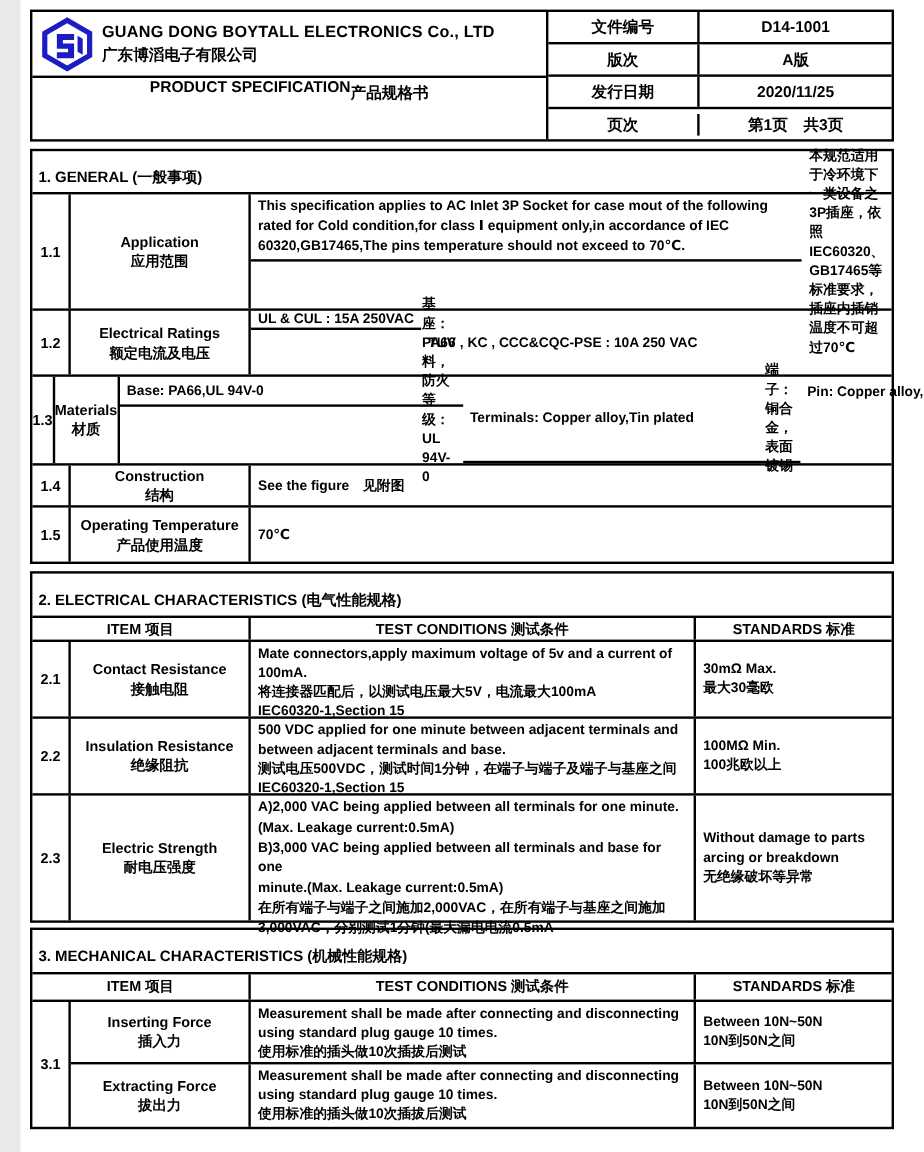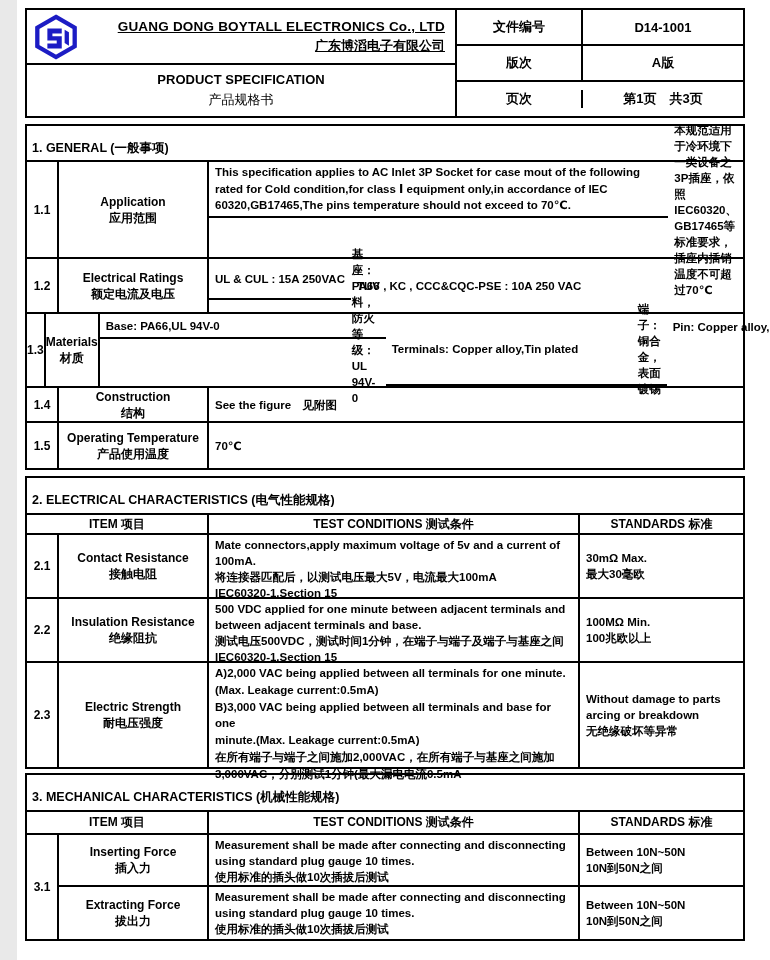--- a/index.html
+++ b/index.html
@@ -19,26 +19,26 @@
   .doc { position:absolute; left:25px; top:8px; width:720px; }
 
   .tbl { border:2px solid #000; background:#fff; }
   .pre { white-space: pre-line; }
 
   
   .hdr { display:flex; height:110px; }
   .hdr-left { width:430px; border-right:2px solid #000; display:flex; flex-direction:column; }
   .hdr-company { height:55px; border-bottom:2px solid #000; display:flex; align-items:center; }
   .logo-wrap { width:58px; display:flex; justify-content:center; align-items:center; }
-  .company-names { flex:1; text-align:right; padding-right:10px;text-decoration:underline; }
+  .company-names { flex:1; text-align:left; padding-right:10px; }
   .company-en { font-size:13.5px; font-weight:bold; letter-spacing:0.2px; }
   .company-cn { font-size:13px; font-weight:bold; margin-top:3px; }
-  .hdr-spec { flex:1; display:flex; flex-direction:column; justify-content:center; text-align:center; }
+  .hdr-spec { flex:1; display:flex; flex-direction:row; justify-content:center; text-align:center; }
   .spec-en { font-size:13px; font-weight:bold; }
-  .spec-cn { font-size:13px; font-weight:normal; margin-top:4px; }
+  .spec-cn { font-size:13px; font-weight:bold; margin-top:4px; }
   .hdr-right { flex:1; display:flex; flex-direction:column; }
   .hdr-row { flex:1; display:flex; border-bottom:2px solid #000; }
   .hdr-row:last-child { border-bottom:none;align-items:center; }
   .hdr-label { width:126px; border-right:2px solid #000; display:flex; align-items:center; justify-content:center; font-size:13px; font-weight:bold; }
   .hdr-value { flex:1; display:flex; align-items:center; justify-content:center; font-size:13px; font-weight:bold; }
 
   
   .part { border-top:none; }
   .part-row { height:23px; border-bottom:2px solid #000; display:flex; align-items:center; padding-left:6px; font-size:12.5px; font-weight:bold; }
   .part-row:last-child { height:21px; border-bottom:none; }
@@ -102,20 +102,24 @@
       <div class="hdr-right">
         <div class="hdr-row">
           <div class="hdr-label">文件编号</div>
           <div class="hdr-value">D14-1001</div>
         </div>
         <div class="hdr-row">
           <div class="hdr-label">版次</div>
           <div class="hdr-value">A版</div>
         </div>
         <div class="hdr-row">
+          <div class="hdr-label">发行日期</div>
+          <div class="hdr-value">2020/11/25</div>
+        </div>
+        <div class="hdr-row">
           <div class="hdr-label">页次</div>
           <div class="hdr-value">第1页　共3页</div>
         </div>
       </div>
     </div>
 
 
     <div class="tbl sec">
       <div class="sec-title">1. GENERAL  (一般事项)</div>
 
@@ -136,21 +140,21 @@
         </div>
       </div>
 
       <div class="row" style="height:55px;">
         <div class="c-no">1.2</div>
         <div class="c-name">
           <span>Electrical Ratings</span>
           <span>额定电流及电压</span>
         </div>
         <div class="c-body">
-          <div class="sub" style="height:41px;">UL &amp; CUL : 15A 250VAC</div>
+          <div class="sub" style="height:16px;">UL &amp; CUL : 15A 250VAC</div>
           <div class="sub">TUV , KC , CCC&amp;CQC-PSE : 10A 250 VAC</div>
         </div>
       </div>
 
       <div class="row" style="height:74px;">
         <div class="c-no">1.3</div>
         <div class="c-name">
           <span>Materials</span>
           <span>材质</span>
         </div>

